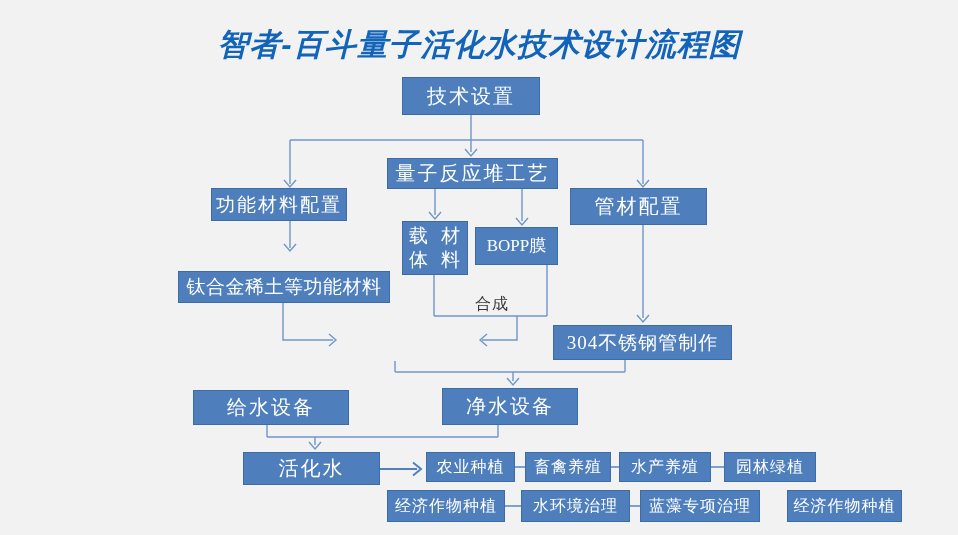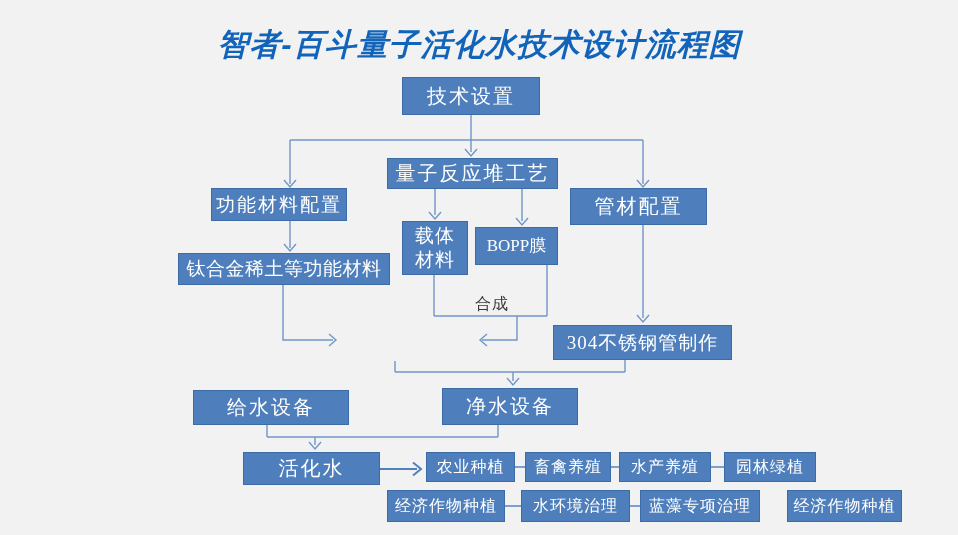--- a/index.html
+++ b/index.html
@@ -27,27 +27,27 @@
     position: absolute; box-sizing: border-box;
     background: var(--color-box_fill, #4E7FBC);
     border: 1px solid var(--color-box_border, #3C6CA6);
     color: var(--color-box_text, #FFFFFF);
     display: flex; align-items: center; justify-content: center;
     font-family: "Liberation Serif", serif;
     font-size: 20px; letter-spacing: 2px;
     text-align: center; line-height: 1.25; white-space: nowrap;
   }
   .node.small { font-size: 16px; letter-spacing: 1px; }
-  .node.multiline { flex-direction: column; white-space: normal; }
+  .node.multiline { flex-direction: row; white-space: normal; }
   
   .pos-tech       { left: 402px; top:  77px; width: 138px; height: 38px; }
   .pos-funcmat    { left: 211px; top: 188px; width: 136px; height: 33px; font-size: 19px; }
   .pos-quantum    { left: 387px; top: 158px; width: 171px; height: 31px; }
   .pos-pipecfg    { left: 570px; top: 188px; width: 137px; height: 37px; }
-  .pos-titanium   { left: 178px; top: 253px; width: 212px; height: 32px; font-size: 19px; letter-spacing: 0.5px; }
+  .pos-titanium   { left: 178px; top: 271px; width: 212px; height: 32px; font-size: 19px; letter-spacing: 0.5px; }
   .pos-carrier    { left: 402px; top: 221px; width:  66px; height: 54px; font-size: 19px; letter-spacing: 1px; }
   .pos-bopp       { left: 475px; top: 227px; width:  83px; height: 38px; font-size: 17px; letter-spacing: 0; }
   .pos-energy     { left: 338px; top: 324px; width: 137px; height: 36px; }
   .pos-steel      { left: 553px; top: 325px; width: 179px; height: 35px; font-size: 19px; letter-spacing: 1px; }
   .pos-supply     { left: 193px; top: 390px; width: 156px; height: 35px; }
   .pos-purify     { left: 442px; top: 388px; width: 136px; height: 37px; }
   .pos-activated  { left: 243px; top: 452px; width: 137px; height: 33px; }
   .pos-agri       { left: 426px; top: 452px; width:  89px; height: 30px; }
   .pos-livestock  { left: 525px; top: 452px; width:  86px; height: 30px; }
   .pos-aqua       { left: 619px; top: 452px; width:  92px; height: 30px; }

